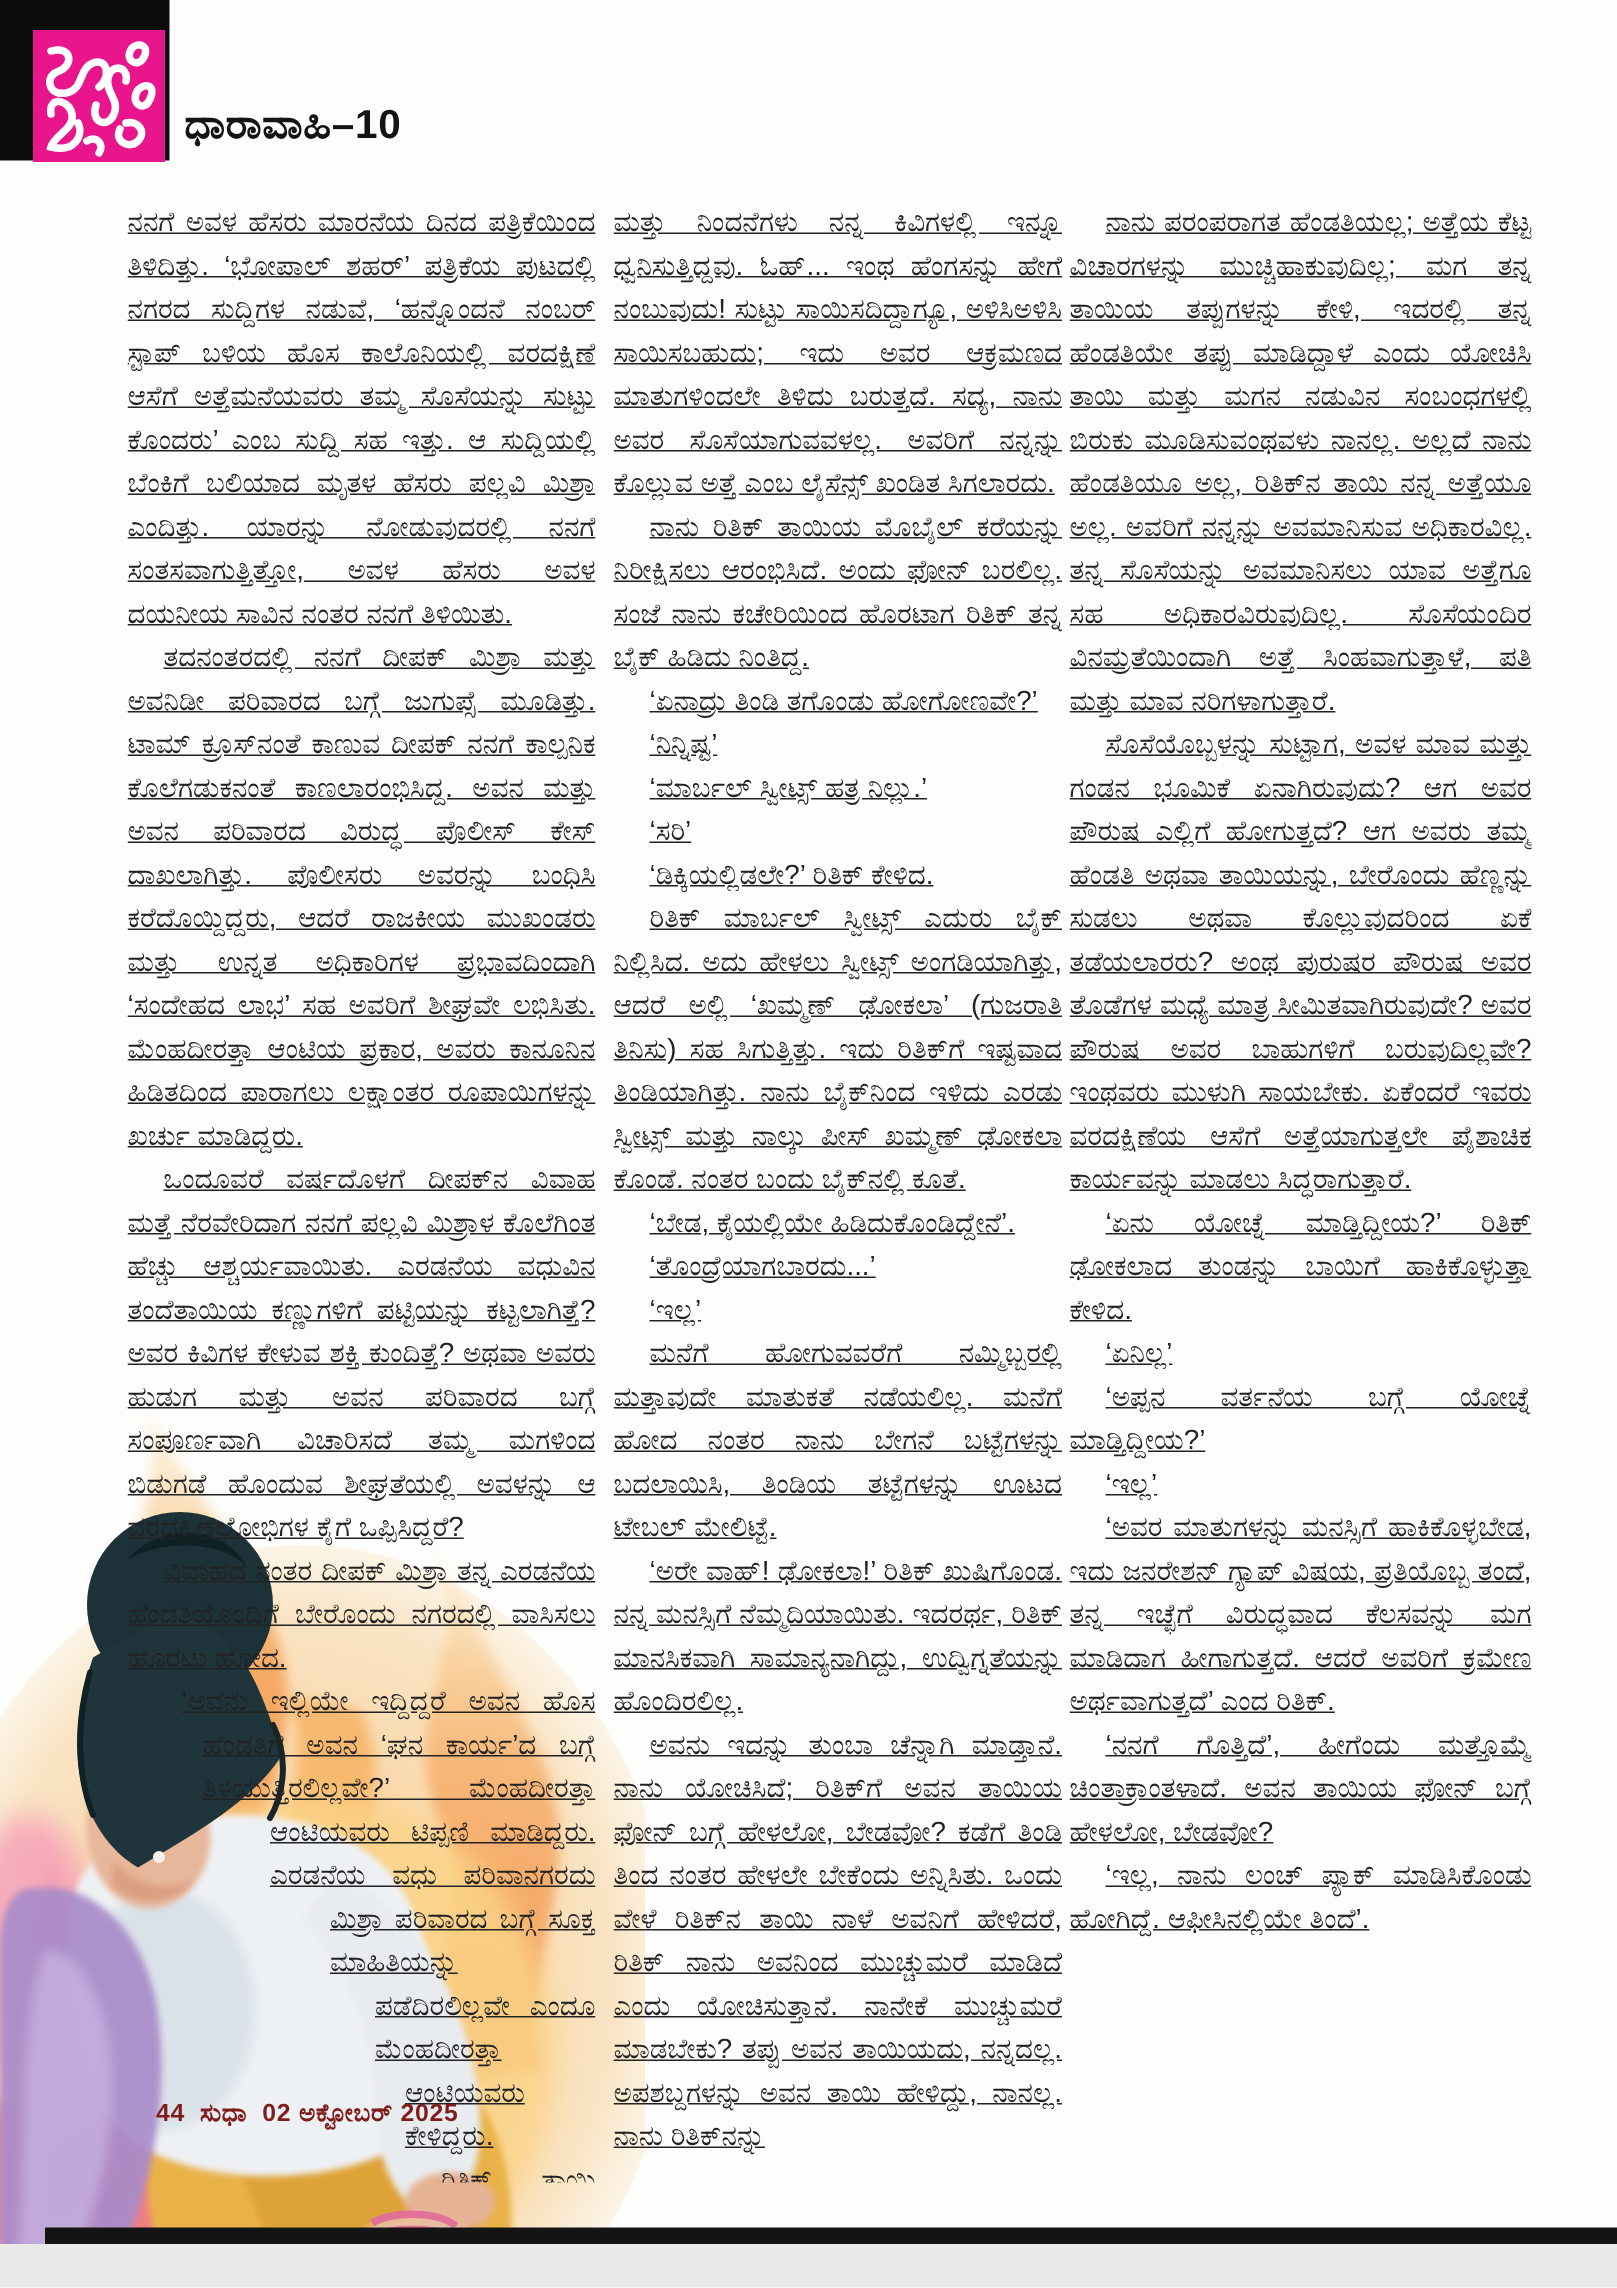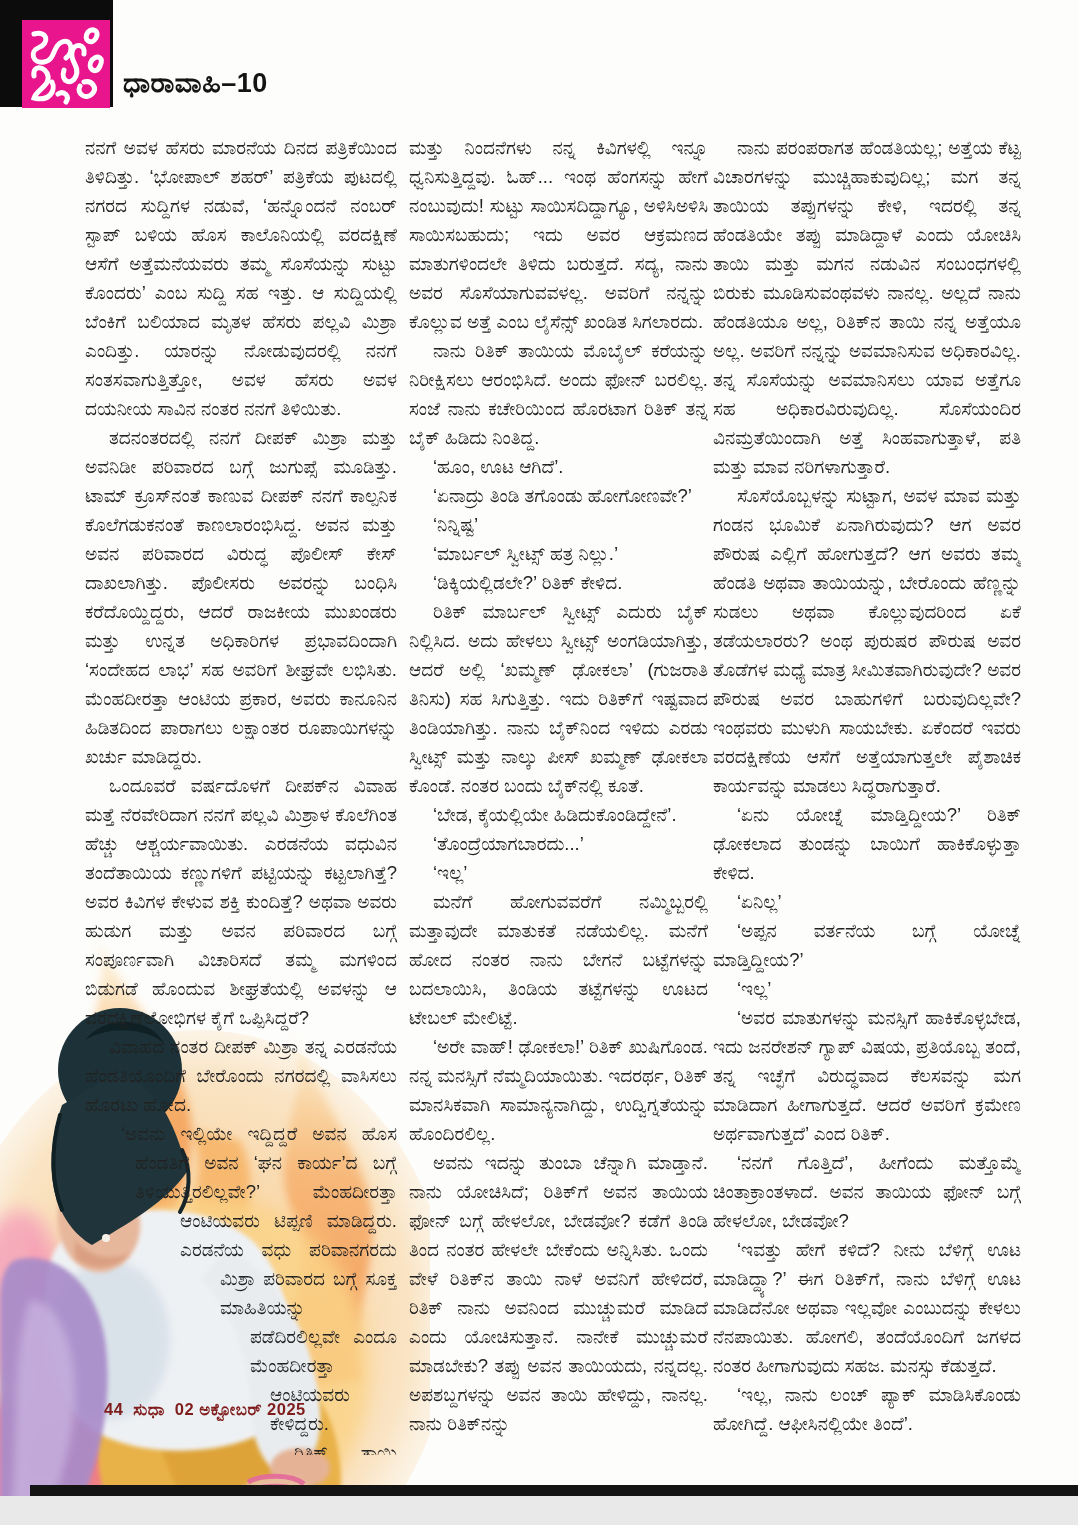--- a/index.html
+++ b/index.html
@@ -30,21 +30,21 @@
   
   .col{
     position:absolute;top:133px;
     text-align:justify;
     font-size:18.5px;line-height:29px;
     color:#222;
   }
   #col1{left:85px;width:312px;height:1322px;overflow:hidden;}
   #col2{left:409px;width:299px;height:1322px;overflow:hidden;}
   #col3{left:713px;width:308px;height:1322px;overflow:hidden;}
-  .col p{margin:0;text-indent:24px;}
+  .col p{margin:0;text-indent:24px;text-decoration:underline;}
   .col p.flush{text-indent:0;}
   .stair{float:left;clear:left;}
   
   .illustration{
     position:absolute;left:0;top:920px;width:430px;height:605px;
     pointer-events:none;
   }
   .illustration svg{display:block;width:100%;height:100%;}
   
   .footer{
@@ -163,44 +163,43 @@
     <div class="stair" style="width:165px;height:57px;"></div>
     <div class="stair" style="width:185px;height:57px;"></div>
 
     <p>‘ಅವನು ಇಲ್ಲಿಯೇ ಇದ್ದಿದ್ದರೆ ಅವನ ಹೊಸ ಹೆಂಡತಿಗೆ ಅವನ ‘ಘನ ಕಾರ್ಯ’ದ ಬಗ್ಗೆ ತಿಳಿಯುತ್ತಿರಲಿಲ್ಲವೇ?’ ಮೆಂಹದೀರತ್ತಾ ಆಂಟಿಯವರು ಟಿಪ್ಪಣಿ ಮಾಡಿದ್ದರು. ಎರಡನೆಯ ವಧು ಪರಿವಾನಗರದು ಮಿಶ್ರಾ ಪರಿವಾರದ ಬಗ್ಗೆ ಸೂಕ್ತ ಮಾಹಿತಿಯನ್ನು ಪಡೆದಿರಲಿಲ್ಲವೇ ಎಂದೂ ಮೆಂಹದೀರತ್ತಾ ಆಂಟಿಯವರು ಕೇಳಿದ್ದರು.</p>
     <p>ರಿತಿಕ್ ತಾಯಿ ಸಹ ನನ್ನೊಂದಿಗೆ ಇಂಥ ವ್ಯವಹಾರವನ್ನು ಮಾಡುವರೇ? ನಾನು ನನ್ನ ಮನಸ್ಸಿನಲ್ಲಿ ಹೇಳಿಕೊಂಡೆ. ಸಾಧ್ಯತೆಯಿದೆ! ಹೀಗೆಂದು ನನ್ನ ಮನಸ್ಸು ಹೇಳಿತು. ಅವರ ಅಪಶಬ್ದಗಳು</p>
   </div>
 
   <div class="col" id="col2">
     <p class="flush">ಮತ್ತು ನಿಂದನೆಗಳು ನನ್ನ ಕಿವಿಗಳಲ್ಲಿ ಇನ್ನೂ ಧ್ವನಿಸುತ್ತಿದ್ದವು. ಓಹ್... ಇಂಥ ಹೆಂಗಸನ್ನು ಹೇಗೆ ನಂಬುವುದು! ಸುಟ್ಟು ಸಾಯಿಸದಿದ್ದಾಗ್ಯೂ, ಅಳಿಸಿಅಳಿಸಿ ಸಾಯಿಸಬಹುದು; ಇದು ಅವರ ಆಕ್ರಮಣದ ಮಾತುಗಳಿಂದಲೇ ತಿಳಿದು ಬರುತ್ತದೆ. ಸದ್ಯ, ನಾನು ಅವರ ಸೊಸೆಯಾಗುವವಳಲ್ಲ. ಅವರಿಗೆ ನನ್ನನ್ನು ಕೊಲ್ಲುವ ಅತ್ತೆ ಎಂಬ ಲೈಸೆನ್ಸ್ ಖಂಡಿತ ಸಿಗಲಾರದು.</p>
     <p>ನಾನು ರಿತಿಕ್ ತಾಯಿಯ ಮೊಬೈಲ್ ಕರೆಯನ್ನು ನಿರೀಕ್ಷಿಸಲು ಆರಂಭಿಸಿದೆ. ಅಂದು ಫೋನ್ ಬರಲಿಲ್ಲ. ಸಂಜೆ ನಾನು ಕಚೇರಿಯಿಂದ ಹೊರಟಾಗ ರಿತಿಕ್ ತನ್ನ ಬೈಕ್ ಹಿಡಿದು ನಿಂತಿದ್ದ.</p>
-    <p>‘ಹೂಂ, ಊಟ ಆಗಿದೆ’.</p>
     <p>‘ಏನಾದ್ರು ತಿಂಡಿ ತಗೊಂಡು ಹೋಗೋಣವೇ?’</p>
     <p>‘ನಿನ್ನಿಷ್ಟ’</p>
     <p>‘ಮಾರ್ಬಲ್ ಸ್ವೀಟ್ಸ್ ಹತ್ರ ನಿಲ್ಲು.’</p>
+    <p>‘ಸರಿ’</p>
     <p>‘ಡಿಕ್ಕಿಯಲ್ಲಿಡಲೇ?’ ರಿತಿಕ್ ಕೇಳಿದ.</p>
     <p>ರಿತಿಕ್ ಮಾರ್ಬಲ್ ಸ್ವೀಟ್ಸ್ ಎದುರು ಬೈಕ್ ನಿಲ್ಲಿಸಿದ. ಅದು ಹೇಳಲು ಸ್ವೀಟ್ಸ್ ಅಂಗಡಿಯಾಗಿತ್ತು, ಆದರೆ ಅಲ್ಲಿ ‘ಖಮ್ಮಣ್ ಢೋಕಲಾ’ (ಗುಜರಾತಿ ತಿನಿಸು) ಸಹ ಸಿಗುತ್ತಿತ್ತು. ಇದು ರಿತಿಕ್‌ಗೆ ಇಷ್ಟವಾದ ತಿಂಡಿಯಾಗಿತ್ತು. ನಾನು ಬೈಕ್‌ನಿಂದ ಇಳಿದು ಎರಡು ಸ್ವೀಟ್ಸ್ ಮತ್ತು ನಾಲ್ಕು ಪೀಸ್ ಖಮ್ಮಣ್ ಢೋಕಲಾ ಕೊಂಡೆ. ನಂತರ ಬಂದು ಬೈಕ್‌ನಲ್ಲಿ ಕೂತೆ.</p>
     <p>‘ಬೇಡ, ಕೈಯಲ್ಲಿಯೇ ಹಿಡಿದುಕೊಂಡಿದ್ದೇನೆ’.</p>
     <p>‘ತೊಂದ್ರೆಯಾಗಬಾರದು...’</p>
     <p>‘ಇಲ್ಲ’</p>
     <p>ಮನೆಗೆ ಹೋಗುವವರೆಗೆ ನಮ್ಮಿಬ್ಬರಲ್ಲಿ ಮತ್ತಾವುದೇ ಮಾತುಕತೆ ನಡೆಯಲಿಲ್ಲ. ಮನೆಗೆ ಹೋದ ನಂತರ ನಾನು ಬೇಗನೆ ಬಟ್ಟೆಗಳನ್ನು ಬದಲಾಯಿಸಿ, ತಿಂಡಿಯ ತಟ್ಟೆಗಳನ್ನು ಊಟದ ಟೇಬಲ್ ಮೇಲಿಟ್ಟೆ.</p>
     <p>‘ಅರೇ ವಾಹ್! ಢೋಕಲಾ!’ ರಿತಿಕ್ ಖುಷಿಗೊಂಡ. ನನ್ನ ಮನಸ್ಸಿಗೆ ನೆಮ್ಮದಿಯಾಯಿತು. ಇದರರ್ಥ, ರಿತಿಕ್ ಮಾನಸಿಕವಾಗಿ ಸಾಮಾನ್ಯನಾಗಿದ್ದು, ಉದ್ವಿಗ್ನತೆಯನ್ನು ಹೊಂದಿರಲಿಲ್ಲ.</p>
     <p>ಅವನು ಇದನ್ನು ತುಂಬಾ ಚೆನ್ನಾಗಿ ಮಾಡ್ತಾನೆ. ನಾನು ಯೋಚಿಸಿದೆ; ರಿತಿಕ್‌ಗೆ ಅವನ ತಾಯಿಯ ಫೋನ್ ಬಗ್ಗೆ ಹೇಳಲೋ, ಬೇಡವೋ? ಕಡೆಗೆ ತಿಂಡಿ ತಿಂದ ನಂತರ ಹೇಳಲೇ ಬೇಕೆಂದು ಅನ್ನಿಸಿತು. ಒಂದು ವೇಳೆ ರಿತಿಕ್‌ನ ತಾಯಿ ನಾಳೆ ಅವನಿಗೆ ಹೇಳಿದರೆ, ರಿತಿಕ್ ನಾನು ಅವನಿಂದ ಮುಚ್ಚುಮರೆ ಮಾಡಿದೆ ಎಂದು ಯೋಚಿಸುತ್ತಾನೆ. ನಾನೇಕೆ ಮುಚ್ಚುಮರೆ ಮಾಡಬೇಕು? ತಪ್ಪು ಅವನ ತಾಯಿಯದು, ನನ್ನದಲ್ಲ. ಅಪಶಬ್ದಗಳನ್ನು ಅವನ ತಾಯಿ ಹೇಳಿದ್ದು, ನಾನಲ್ಲ. ನಾನು ರಿತಿಕ್‌ನನ್ನು</p>
   </div>
 
   <div class="col" id="col3">
     <p>ನಾನು ಪರಂಪರಾಗತ ಹೆಂಡತಿಯಲ್ಲ; ಅತ್ತೆಯ ಕೆಟ್ಟ ವಿಚಾರಗಳನ್ನು ಮುಚ್ಚಿಹಾಕುವುದಿಲ್ಲ; ಮಗ ತನ್ನ ತಾಯಿಯ ತಪ್ಪುಗಳನ್ನು ಕೇಳಿ, ಇದರಲ್ಲಿ ತನ್ನ ಹೆಂಡತಿಯೇ ತಪ್ಪು ಮಾಡಿದ್ದಾಳೆ ಎಂದು ಯೋಚಿಸಿ ತಾಯಿ ಮತ್ತು ಮಗನ ನಡುವಿನ ಸಂಬಂಧಗಳಲ್ಲಿ ಬಿರುಕು ಮೂಡಿಸುವಂಥವಳು ನಾನಲ್ಲ. ಅಲ್ಲದೆ ನಾನು ಹೆಂಡತಿಯೂ ಅಲ್ಲ, ರಿತಿಕ್‌ನ ತಾಯಿ ನನ್ನ ಅತ್ತೆಯೂ ಅಲ್ಲ. ಅವರಿಗೆ ನನ್ನನ್ನು ಅವಮಾನಿಸುವ ಅಧಿಕಾರವಿಲ್ಲ. ತನ್ನ ಸೊಸೆಯನ್ನು ಅವಮಾನಿಸಲು ಯಾವ ಅತ್ತೆಗೂ ಸಹ ಅಧಿಕಾರವಿರುವುದಿಲ್ಲ. ಸೊಸೆಯಂದಿರ ವಿನಮ್ರತೆಯಿಂದಾಗಿ ಅತ್ತೆ ಸಿಂಹವಾಗುತ್ತಾಳೆ, ಪತಿ ಮತ್ತು ಮಾವ ನರಿಗಳಾಗುತ್ತಾರೆ.</p>
     <p>ಸೊಸೆಯೊಬ್ಬಳನ್ನು ಸುಟ್ಟಾಗ, ಅವಳ ಮಾವ ಮತ್ತು ಗಂಡನ ಭೂಮಿಕೆ ಏನಾಗಿರುವುದು? ಆಗ ಅವರ ಪೌರುಷ ಎಲ್ಲಿಗೆ ಹೋಗುತ್ತದೆ? ಆಗ ಅವರು ತಮ್ಮ ಹೆಂಡತಿ ಅಥವಾ ತಾಯಿಯನ್ನು, ಬೇರೊಂದು ಹೆಣ್ಣನ್ನು ಸುಡಲು ಅಥವಾ ಕೊಲ್ಲುವುದರಿಂದ ಏಕೆ ತಡೆಯಲಾರರು? ಅಂಥ ಪುರುಷರ ಪೌರುಷ ಅವರ ತೊಡೆಗಳ ಮಧ್ಯೆ ಮಾತ್ರ ಸೀಮಿತವಾಗಿರುವುದೇ? ಅವರ ಪೌರುಷ ಅವರ ಬಾಹುಗಳಿಗೆ ಬರುವುದಿಲ್ಲವೇ? ಇಂಥವರು ಮುಳುಗಿ ಸಾಯಬೇಕು. ಏಕೆಂದರೆ ಇವರು ವರದಕ್ಷಿಣೆಯ ಆಸೆಗೆ ಅತ್ತೆಯಾಗುತ್ತಲೇ ಪೈಶಾಚಿಕ ಕಾರ್ಯವನ್ನು ಮಾಡಲು ಸಿದ್ಧರಾಗುತ್ತಾರೆ.</p>
     <p>‘ಏನು ಯೋಚ್ನೆ ಮಾಡ್ತಿದ್ದೀಯ?’ ರಿತಿಕ್ ಢೋಕಲಾದ ತುಂಡನ್ನು ಬಾಯಿಗೆ ಹಾಕಿಕೊಳ್ಳುತ್ತಾ ಕೇಳಿದ.</p>
     <p>‘ಏನಿಲ್ಲ’</p>
     <p>‘ಅಪ್ಪನ ವರ್ತನೆಯ ಬಗ್ಗೆ ಯೋಚ್ನೆ ಮಾಡ್ತಿದ್ದೀಯ?’</p>
     <p>‘ಇಲ್ಲ’</p>
     <p>‘ಅವರ ಮಾತುಗಳನ್ನು ಮನಸ್ಸಿಗೆ ಹಾಕಿಕೊಳ್ಳಬೇಡ, ಇದು ಜನರೇಶನ್ ಗ್ಯಾಪ್ ವಿಷಯ, ಪ್ರತಿಯೊಬ್ಬ ತಂದೆ, ತನ್ನ ಇಚ್ಛೆಗೆ ವಿರುದ್ಧವಾದ ಕೆಲಸವನ್ನು ಮಗ ಮಾಡಿದಾಗ ಹೀಗಾಗುತ್ತದೆ. ಆದರೆ ಅವರಿಗೆ ಕ್ರಮೇಣ ಅರ್ಥವಾಗುತ್ತದೆ’ ಎಂದ ರಿತಿಕ್.</p>
     <p>‘ನನಗೆ ಗೊತ್ತಿದೆ’, ಹೀಗೆಂದು ಮತ್ತೊಮ್ಮೆ ಚಿಂತಾಕ್ರಾಂತಳಾದೆ. ಅವನ ತಾಯಿಯ ಫೋನ್ ಬಗ್ಗೆ ಹೇಳಲೋ, ಬೇಡವೋ?</p>
-    <p>‘ಇವತ್ತು ಹೇಗೆ ಕಳಿದೆ? ನೀನು ಬೆಳಿಗ್ಗೆ ಊಟ ಮಾಡಿದ್ದ್ಯಾ?’ ಈಗ ರಿತಿಕ್‌ಗೆ, ನಾನು ಬೆಳಿಗ್ಗೆ ಊಟ ಮಾಡಿದೆನೋ ಅಥವಾ ಇಲ್ಲವೋ ಎಂಬುದನ್ನು ಕೇಳಲು ನೆನಪಾಯಿತು. ಹೋಗಲಿ, ತಂದೆಯೊಂದಿಗೆ ಜಗಳದ ನಂತರ ಹೀಗಾಗುವುದು ಸಹಜ. ಮನಸ್ಸು ಕೆಡುತ್ತದೆ.</p>
     <p>‘ಇಲ್ಲ, ನಾನು ಲಂಚ್ ಪ್ಯಾಕ್ ಮಾಡಿಸಿಕೊಂಡು ಹೋಗಿದ್ದೆ. ಆಫೀಸಿನಲ್ಲಿಯೇ ತಿಂದೆ’.</p>
 
   </div>
 
   <div class="footer">
     <span>44</span><span>ಸುಧಾ</span><span>02 ಅಕ್ಟೋಬರ್ 2025</span>
   </div>
 
   <div class="bottom-strip"></div>
 </div>

